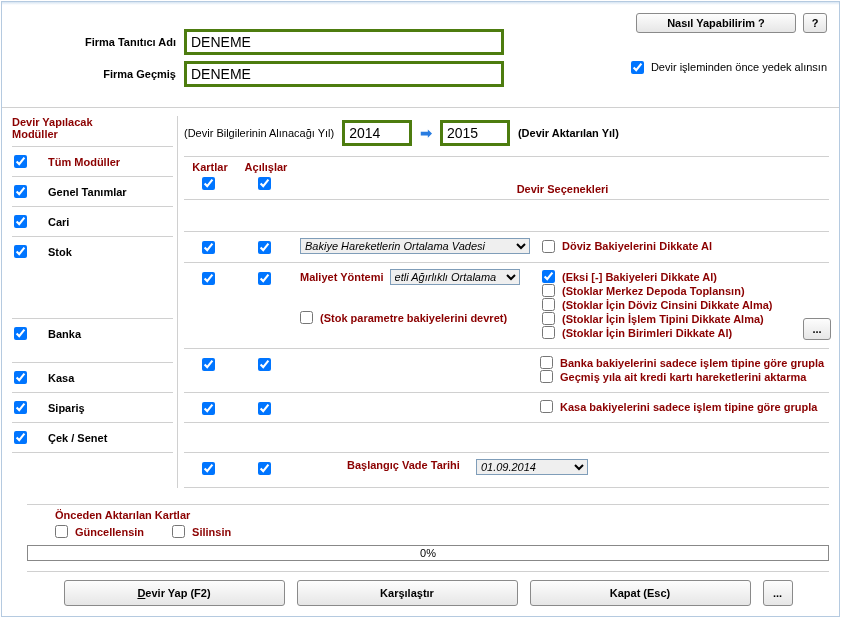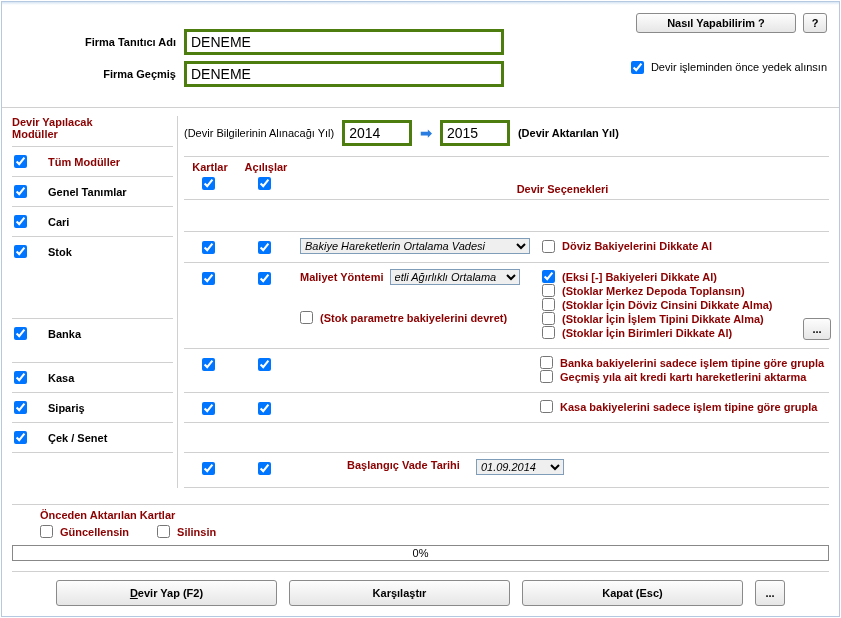--- a/index.html
+++ b/index.html
@@ -168,21 +168,21 @@
     display: flex;
     gap: 12px;
     align-items: flex-start;
   }
   .stok-right {
     flex: 1;
   }
   .footer-area {
     position: absolute;
     bottom: 0;
-    left: 0;
+    left: 15px;
     right: 0;
     padding: 8px 10px 10px 10px;
   }
   .prev-cards {
     margin: 4px 0 6px 28px;
   }
   .progress {
     border: 1px solid #888;
     background: #fff;
     height: 16px;
@@ -418,21 +418,21 @@
         <div class="check-cell2"></div>
         <div class="options-cell"></div>
       </div>
 
       <div class="check-row">
         <div class="check-cell"><input type="checkbox" checked="" style=""></div>
         <div class="check-cell2"><input type="checkbox" checked="" style=""></div>
         <div class="options-cell">
           <div style="display:flex;gap:16px;margin-left:47px">
             <span class="maroon" style="font-weight:bold">Başlangıç Vade Tarihi</span>
-            <select class="combo" style="width:88px">
+            <select class="combo" style="width:112px">
               <option>01.09.2014</option>
             </select>
           </div>
         </div>
       </div>
       <div class="hline2" style="margin-top:6px"></div>
     </div>
   </div>
 
   <div class="footer-area">

